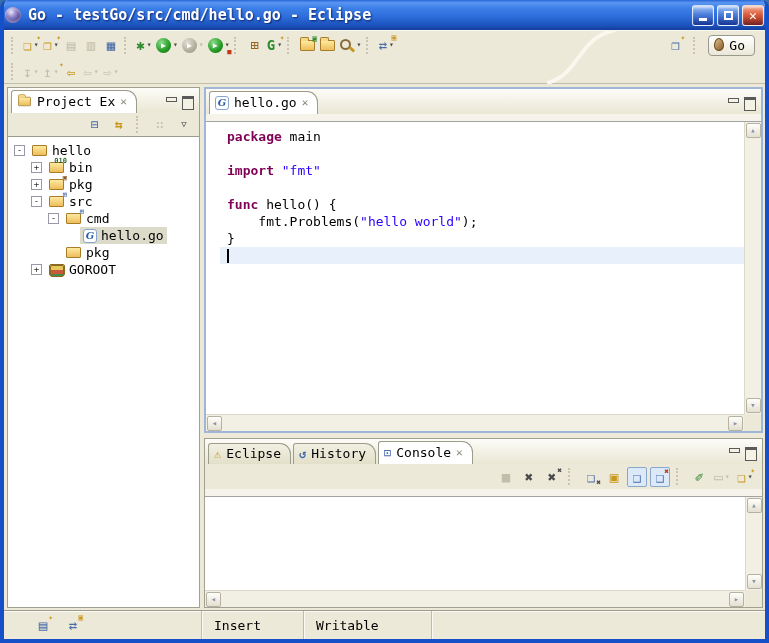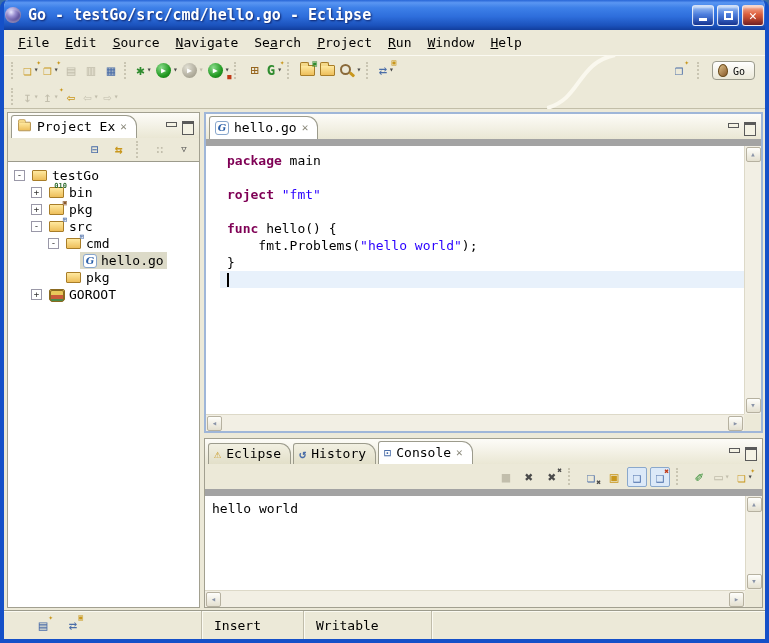--- a/index.html
+++ b/index.html
@@ -64,42 +64,42 @@
   .runicon.gray{background:radial-gradient(circle at 35% 30%, #E2E0D4, #B2AE9E 60%, #94917F);}
   .fold{width:15px;height:11px;position:relative;border:1px solid #A87D28;border-radius:1px;
     background:linear-gradient(180deg,#FFE9A0,#EDBE5A);display:inline-block;}
   .fold::before{content:"";position:absolute;top:-4px;left:-1px;width:7px;height:3px;
     background:#F5D98A;border:1px solid #A87D28;border-bottom:none;border-radius:2px 2px 0 0;}
   .fold .ovl{position:absolute;top:-6px;right:-3px;font-size:8px;}
   .mag{width:15px;height:15px;position:relative;display:inline-block;}
   .mag::before{content:"";position:absolute;left:1px;top:1px;width:7px;height:7px;border:2px solid #8A6A3A;border-radius:50%;}
   .mag::after{content:"";position:absolute;left:10px;top:10px;width:6px;height:3px;background:#C9971C;transform:rotate(40deg);border-radius:1px;}
   .persp-zone{margin-left:auto;display:flex;align-items:center;gap:5px;padding-right:6px;}
-  .persp-btn{display:flex;align-items:flex-end;gap:5px;border:1px solid #9A9A8C;
-    background:linear-gradient(#FFFFFF,#EBE8D8);border-radius:4px;padding:2px 9px 2px 5px;font-size:10px;}
+  .persp-btn{display:flex;align-items:flex-start;gap:5px;border:1px solid #9A9A8C;
+    background:linear-gradient(#FFFFFF,#EBE8D8);border-radius:4px;padding:2px 9px 2px 5px;font-size:13px;}
   .bean{width:10px;height:13px;border:1px solid #6A4A1A;border-radius:50% 50% 50% 50% / 58% 58% 42% 42%;
     background:linear-gradient(135deg,#DCC08A,#8A5A2A);}
   .swoosh{position:absolute;right:148px;top:0;height:54px;width:70px;z-index:0;}
 
   
   .main{flex:1;display:flex;gap:4px;padding:3px 2px 2px 3px;min-height:0;background:#ECE9D8;}
   .view{display:flex;flex-direction:column;border:1px solid #A2A090;background:#F6F4EA;min-height:0;min-width:0;}
   .editor-view{border:2px solid #9FB6D8;}
   .tabbar{height:25px;flex:0 0 25px;display:flex;align-items:flex-end;padding:2px 4px 0 3px;
     background:linear-gradient(180deg,#FDFCF8,#EAE7D4);text-align:right;}
   .tab{display:flex;align-items:center;gap:5px;padding:2px 9px 3px 5px;font-size:13px;
     border:1px solid #9C9B8C;border-bottom:none;border-radius:3px 11px 0 0;
     background:linear-gradient(#F2F0E2,#E2DFC9);margin-right:2px;height:21px;white-space:nowrap;}
   .tab.active{background:#FFFFFF;height:23px;}
   .tab .x{color:#8A887A;font-size:11px;font-weight:bold;}
   .panel-ctrls{margin-left:auto;display:flex;gap:4px;align-items:center;padding:0 2px 6px 0;}
   .pc{width:12px;height:11px;position:relative;}
   .pc.min::before{content:"";position:absolute;left:1px;top:1px;width:9px;height:3px;border:1px solid #5A5A5A;background:#F4F2E4;}
   .pc.max::before{content:"";position:absolute;left:1px;top:0;width:10px;height:10px;border:1px solid #5A5A5A;border-top-width:3px;background:#F4F2E4;}
-  .content{flex:1;background:#fff;position:relative;overflow:hidden;border-top:7px solid #a3a3a3;min-height:0;}
+  .content{flex:1;background:#fff;position:relative;overflow:hidden;border-top:1px solid #a3a3a3;min-height:0;margin-top:7px;}
 
   
   .explorer{width:193px;flex:0 0 193px;}
   .etools{height:23px;flex:0 0 23px;display:flex;justify-content:flex-end;align-items:center;gap:4px;padding:0 5px;background:#ECE9D8;}
   .etools .g{font-size:13px;}
   .tree{flex:1;background:#fff;border-top:1px solid #9C9B8C;padding-top:5px;font-size:13px;overflow:hidden;}
   .tree-row{display:flex;align-items:center;height:17px;}
   .exp{width:11px;height:11px;flex:0 0 11px;border:1px solid #9A98A8;background:#fff;color:#333;
     font-size:9px;line-height:9px;text-align:center;margin-right:4px;}
   .exp.none{border:none;background:transparent;}
@@ -166,31 +166,20 @@
         <span class="glyph-min"></span>
       </span>
     <span class="win-btn bmax">
         <span class="glyph-max"></span>
       </span>
     <span class="win-btn bclose">
         <span class="glyph-close">✕</span>
       </span>
   </div>
 
-  <div class="menubar">
-      <span class="menu-item"><u>F</u>ile</span>
-      <span class="menu-item"><u>E</u>dit</span>
-      <span class="menu-item"><u>S</u>ource</span>
-      <span class="menu-item"><u>N</u>avigate</span>
-      <span class="menu-item">Se<u>a</u>rch</span>
-      <span class="menu-item"><u>P</u>roject</span>
-      <span class="menu-item"><u>R</u>un</span>
-      <span class="menu-item"><u>W</u>indow</span>
-      <span class="menu-item"><u>H</u>elp</span>
-    </div>
 
   <div class="toolzone">
     <svg class="swoosh" viewBox="0 0 70 54">
       <path d="M68,0 C30,8 34,44 0,53" fill="none" stroke="#FAF8EE" stroke-width="4"></path>
     </svg>
     <div class="tbrow">
       <span class="tsep"></span>
       <span class="tbtn">
           <span class="g c-gold">❏</span>
           <span class="ovl c-gold">✦</span>
@@ -322,21 +311,21 @@
             <span class="g c-dark" style="font-size:9px">▽</span>
           </span>
       </div>
       <div class="tree">
           <div class="tree-row" style="padding-left: 6px;">
             <span class="exp">-</span>
             <span class="hl">
               <span class="ticon folder">
                 <span class="fold2"></span>
               </span>
-              <span>testGo</span>
+              <span>hello</span>
             </span>
           </div>
           <div class="tree-row" style="padding-left: 23px;">
             <span class="exp">+</span>
             <span class="hl">
               <span class="ticon folder">
                 <span class="fold2"></span>
                 <i style="color: rgb(46, 107, 46);">010</i>
               </span>
               <span>bin</span>
@@ -411,21 +400,21 @@
           </span>
           <span class="panel-ctrls">
             <span class="pc min"></span>
             <span class="pc max"></span>
           </span>
         </div>
         <div class="content">
           <div class="code">
               <div class="code-line"><span class="tk-kw">package</span><span class="tk-pl"> main</span></div>
               <div class="code-line">&nbsp;</div>
-              <div class="code-line"><span class="tk-kw">roject</span><span class="tk-pl"> </span><span class="tk-str">"fmt"</span></div>
+              <div class="code-line"><span class="tk-kw">import</span><span class="tk-pl"> </span><span class="tk-str">"fmt"</span></div>
               <div class="code-line">&nbsp;</div>
               <div class="code-line"><span class="tk-kw">func</span><span class="tk-pl"> hello() {</span></div>
               <div class="code-line"><span class="tk-pl">    fmt.Problems(</span><span class="tk-str">"hello world"</span><span class="tk-pl">);</span></div>
               <div class="code-line"><span class="tk-pl">}</span></div>
               <div class="code-line cur-line"><span class="caret"></span></div>
             </div>
           <div class="vsb">
             <span class="sbtn">▴</span>
             <span class="sbtn">▾</span>
           </div>
@@ -491,21 +480,20 @@
               <span class="g">▭</span>
               <span class="dd">▾</span>
             </span>
           <span class="tbtn">
               <span class="g c-gold">❏</span>
               <span class="ovl c-gold">✦</span>
               <span class="dd">▾</span>
             </span>
         </div>
         <div class="content">
-          <div class="console-out">hello world</div>
           <div class="vsb">
             <span class="sbtn">▴</span>
             <span class="sbtn">▾</span>
           </div>
           <div class="hsb">
             <span class="sbtn">◂</span>
             <span class="sbtn">▸</span>
           </div>
           <div class="sbcorner"></div>
         </div>

